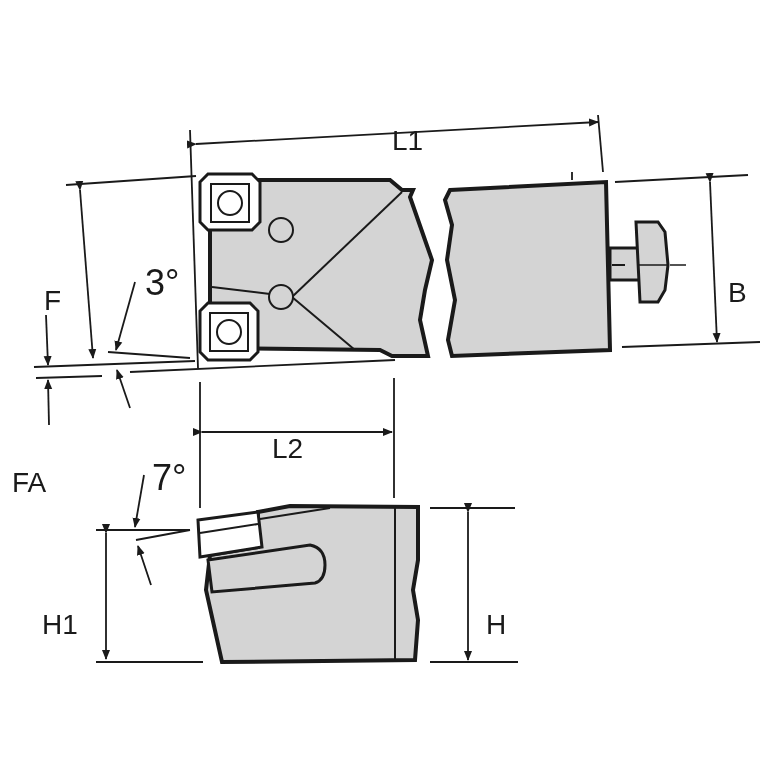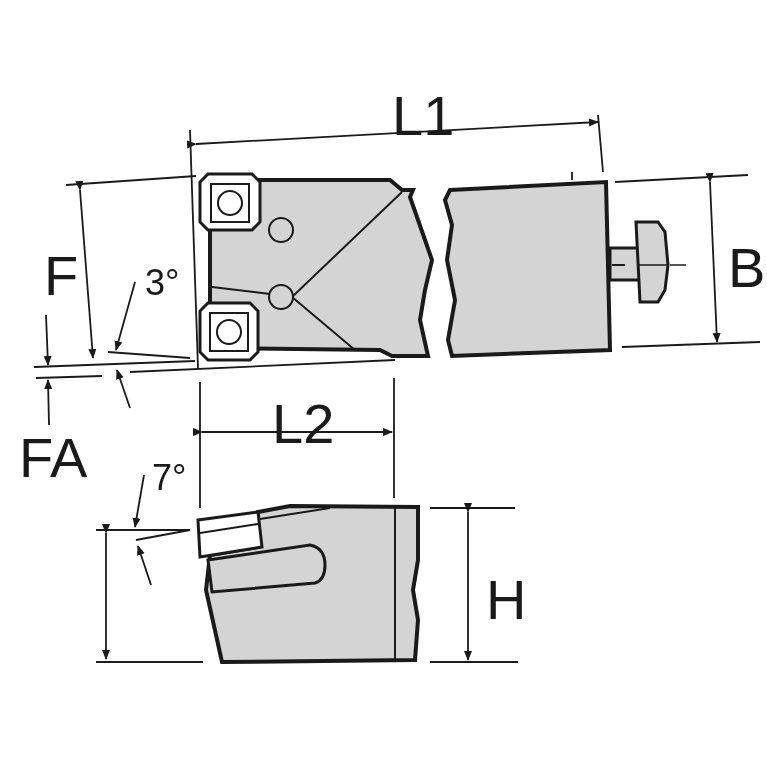--- a/index.html
+++ b/index.html
@@ -1,19 +1,19 @@
 <!DOCTYPE html>
 <html><head>
 <meta charset="utf-8">
 <style>
   html,body{margin:0;padding:0;background:#ffffff;}
   .canvas{position:relative;width:767px;height:767px;overflow:hidden;background:#fff;}
   svg{position:absolute;left:0;top:0;}
   .lbl{position:absolute;font-family:"Liberation Sans",sans-serif;color:#1a1a1a;line-height:1;white-space:nowrap;}
-  .big{font-size:56px;}
+  .big{font-size:28px;margin-top:39px;}
   .mid{font-size:36px;}
 </style>
 </head>
 <body>
 
 <div class="canvas">
 <svg width="767" height="767" viewBox="0 0 767 767">
   <defs>
     <marker id="ah" markerWidth="10" markerHeight="10" refX="9" refY="5" orient="auto" markerUnits="userSpaceOnUse" viewBox="0 0 10 10">
       <path d="M0,1 L10,5 L0,9 z" fill="#1a1a1a"></path>
@@ -98,17 +98,18 @@
     <line x1="136" y1="540" x2="190" y2="530"></line>
     <line x1="144" y1="475" x2="135" y2="527" marker-end="url(#ah)"></line>
     <line x1="151" y1="585" x2="138" y2="546" marker-end="url(#ah)"></line>
   </g>
 </svg>
 
 <div class="lbl big" style="left:392px;top:88px;">L1</div>
 <div class="lbl big" style="left:728px;top:240px;">B</div>
 <div class="lbl big" style="left:44px;top:248px;">F</div>
 <div class="lbl mid" style="left:145px;top:265px;">3°</div>
-<div class="lbl big" style="left:19px;top:430px;">FA</div>
+<div class="lbl big" style="left:12px;top:430px;">FA</div>
 <div class="lbl big" style="left:272px;top:396px;">L2</div>
 <div class="lbl mid" style="left:152px;top:460px;">7°</div>
+<div class="lbl big" style="left:42px;top:572px;">H1</div>
 <div class="lbl big" style="left:486px;top:572px;">H</div>
 </div>
 
 </body></html>

